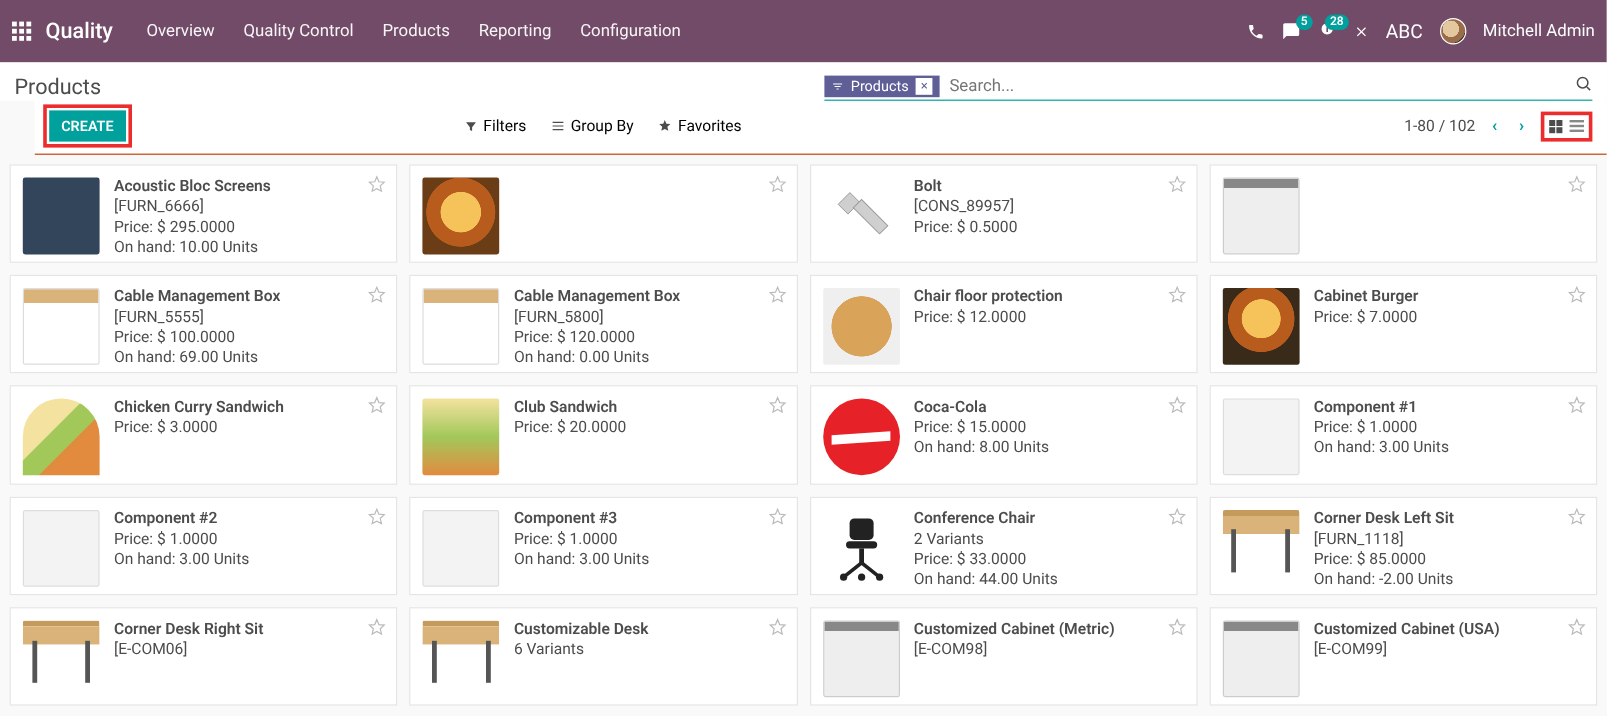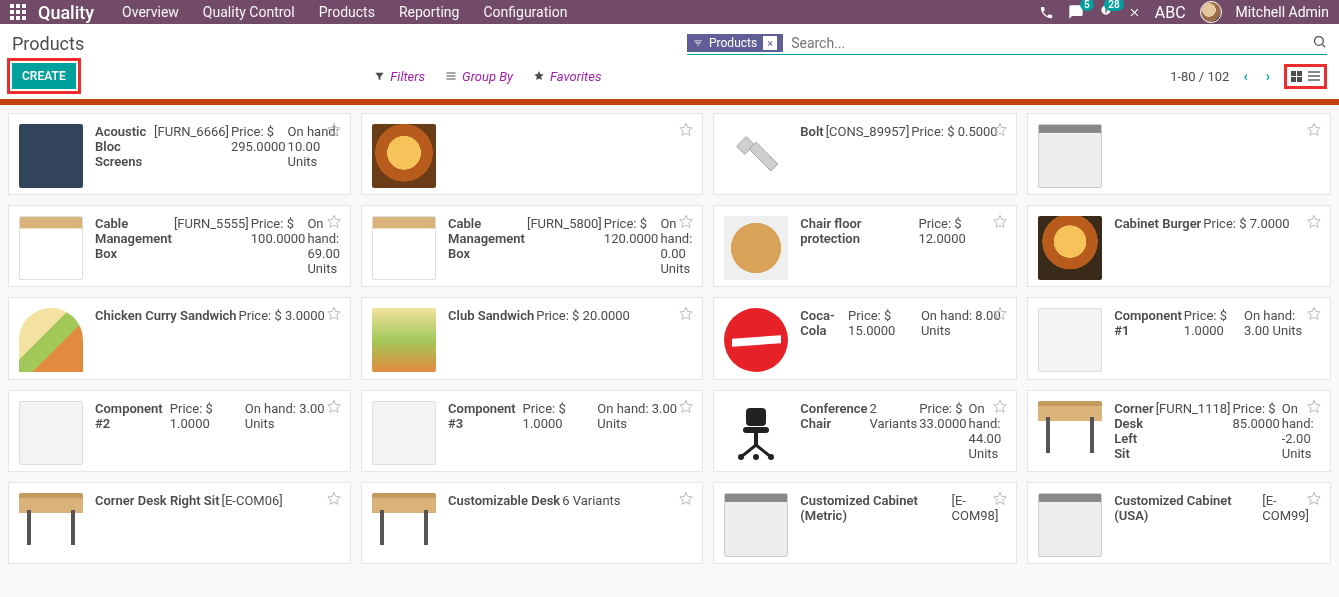--- a/index.html
+++ b/index.html
@@ -1,55 +1,55 @@
 <!DOCTYPE html>
 <html><head>
 <meta charset="utf-8">
 <style>
   * { margin: 0; padding: 0; box-sizing: border-box; font-family: -apple-system, BlinkMacSystemFont, "Segoe UI", Roboto, sans-serif; }
   body { background: #f9f9f9; width: 1339px; height: 597px; overflow: hidden; font-size: 13px; color: #4c4c4c; }
 
-  .topbar { display: flex; align-items: center; height: 24px; background: #714B67; color: #fff; padding: 0 10px; }
+  .topbar { display: flex; align-items: center; height: 52px; background: #714B67; color: #fff; padding: 0 10px; }
   .apps-icon { display: grid; grid-template-columns: repeat(3,4px); grid-template-rows: repeat(3,4px); gap: 2px; margin-right: 12px; cursor: pointer; }
   .apps-icon span { width: 4px; height: 4px; background: #fff; }
   .brand { font-size: 18px; font-weight: 500; margin-right: 28px; }
   .topnav { display: flex; gap: 24px; font-size: 14px; }
   .topnav-item { cursor: pointer; opacity: 0.95; }
   .top-right { margin-left: auto; display: flex; align-items: center; gap: 14px; }
   .badge-wrap { position: relative; display: inline-flex; }
   .badge { position: absolute; top: -6px; right: -10px; background: #00A09D; color: #fff; font-size: 10px; padding: 1px 4px; border-radius: 8px; font-weight: 600;}
   .avatar { width: 22px; height: 22px; border-radius: 50%; background: radial-gradient(circle at 40% 40%, #e3c79f 0 40%, #9a6d4a 41% 70%, #3e2e1e 71% 100%); border:1px solid #fff; }
   .icon-btn { color:#fff; cursor:pointer; display:inline-flex; }
 
   .toolbar1 { display: flex; align-items: center; padding: 8px 12px 0 12px; background: #fff; }
   .breadcrumb { font-size: 18px; color: #4c4c4c; }
   .search-area { margin-left: auto; display:flex; align-items:center; border-bottom:1px solid #00A09D; width:640px; padding:2px 0; }
   .chip { display:flex; align-items:center; background: #5f5e97; color:#fff; padding:2px 6px; font-size:12px; gap:6px; margin-right:8px;}
   .chip .x { background:#fff; color:#5f5e97; width:14px; height:14px; display:flex; align-items:center; justify-content:center; cursor:pointer; font-size:11px; }
   .search-input { border:none; outline:none; flex:1; font-size:14px; color:#888; background:transparent; }
   .search-glass { margin-left:6px; cursor:pointer; color:#4c4c4c; }
 
-  .toolbar2 { display:flex; align-items:center; padding:8px 12px 10px 12px; background:#fff; border-bottom:6px solid #c2410c; }
+  .toolbar2 { display:flex; align-items:center; padding:8px 12px 10px 12px; background:#fff; border-bottom:1px solid #c2410c;margin-left:29px; }
   .create-btn { background:#00A09D; color:#fff; border:none; padding:6px 10px; font-weight:600; font-size:12px; cursor:pointer; }
   .hl-red { outline:3px solid #ec2d2d; outline-offset:2px; }
-  .filter-strip { margin-left: auto; display:flex; align-items:flex-end; gap:20px; color:#a21caf; margin-right: 270px; font-style: italic;}
+  .filter-strip { margin-left: auto; display:flex; align-items:flex-end; gap:20px; color:#000000; margin-right: 270px;}
   .filter-item { display:flex; align-items:center; gap:5px; cursor:pointer; font-size:13px; }
   .pager-strip { margin-left:auto; display:flex; align-items:center; gap:10px; }
   .pager-text { color:#4c4c4c; font-size:13px; }
   .pager-arrow { color:#00A09D; font-weight:bold; cursor:pointer; font-size:14px; padding:0 4px;}
   .view-switch { display:flex; border:3px solid #ec2d2d; padding:4px; gap:6px; align-items:center; }
   .view-kanban { display:grid; grid-template-columns:repeat(2,5px); grid-template-rows:repeat(2,5px); gap:1px; cursor:pointer;}
   .view-kanban span{ background:#4c4c4c;}
   .view-list { display:flex; flex-direction:column; gap:2px; cursor:pointer;}
   .view-list span{ width:12px; height:2px; background:#888; }
 
   .cards-wrap { padding: 8px; display:grid; grid-template-columns: repeat(4, 1fr); gap:10px; overflow-y:auto; height: calc(597px - 40px - 46px - 44px); }
   .card { background:#fff; border:1px solid #e5e5e5; padding:10px; display:flex; gap:12px; position:relative; min-height:80px;}
   .thumb { width:64px; height:64px; flex:0 0 64px; display:flex; align-items:center; justify-content:center; border-radius:2px; overflow:hidden;}
-  .card-body { flex:1; display:flex; flex-direction:row; gap:2px; }
+  .card-body { flex:1; display:flex; flex-direction:column; gap:2px; }
   .card-title { font-weight:600; color:#4c4c4c; font-size:13px;}
   .card-ref { color:#4c4c4c; font-size:13px; }
   .card-line { color:#4c4c4c; font-size:13px; }
   .star { position:absolute; top:8px; right:8px; color:#bbb; cursor:pointer; }
 
   
   .t-screen { background:#33455a; }
   .t-burger { background: radial-gradient(circle at 50% 45%, #f6c35b 0 35%, #b85c1e 36% 60%, #6b3d17 61% 100%); }
   .t-bolt { display:flex; align-items:center; justify-content:center; }
   .t-cabinet { background: linear-gradient(#888 0 12%, #eee 13% 100%); border:1px solid #ccc;}

